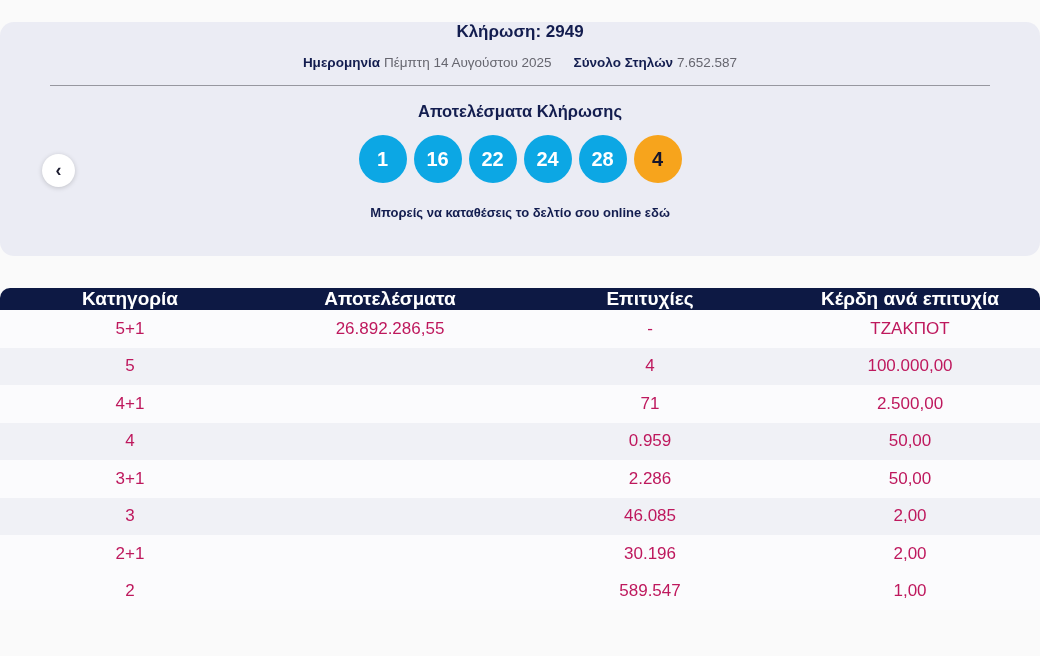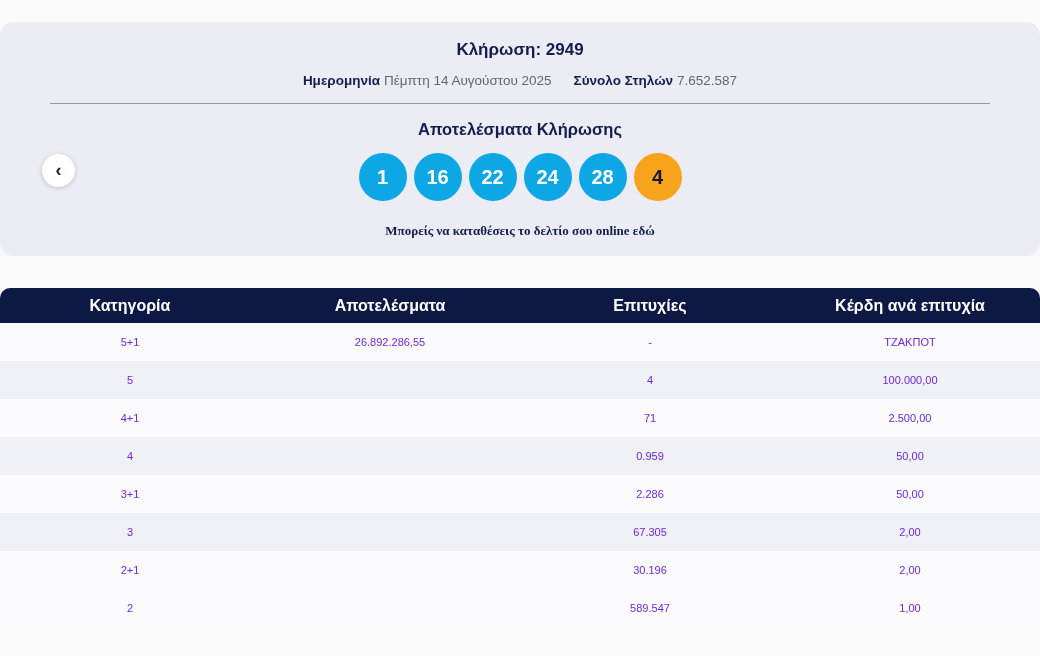--- a/index.html
+++ b/index.html
@@ -23,21 +23,20 @@
   .panel {
     position: relative;
     margin-top: 22px;
     height: 234px;
     background: var(--panel-bg);
     border-radius: 14px;
     text-align: center;
   }
   .draw-title {
     margin: 0;
-    padding-top: 18px;
     font-size: 17px;
     font-weight: bold;
     color: var(--navy);
   }
   .meta {
     margin-top: 13px;
     font-size: 13.5px;
     line-height: 16px;
   }
   .meta-label { font-weight: bold; color: var(--navy); }
@@ -76,21 +75,20 @@
     color: #16162c;
   }
   .online-link {
     display: block;
     margin-top: 22px;
     font-size: 13px;
     font-weight: bold;
     color: var(--navy);
     text-decoration: none;
     cursor: pointer;
-    font-family: Liberation Serif, serif;
   }
   .prev-btn {
     position: absolute;
     left: 42px; top: 132px;
     width: 33px; height: 33px;
     border-radius: 50%;
     background: #ffffff;
     border: none;
     box-shadow: 0 1px 5px rgba(0,0,0,0.18);
     cursor: pointer;
@@ -109,34 +107,34 @@
   table.prize-table {
     margin-top: 32px;
     width: 100%;
     border-collapse: separate;
     border-spacing: 0;
     table-layout: fixed;
   }
   .prize-table thead th {
     background: var(--table-header-bg);
     color: #ffffff;
-    font-size: 16px;
-    font-weight: bold;
-    height: 35px;
+    font-size: 19px;
+    font-weight: bold;
+    height: 22px;
     text-align: center;
     padding: 0;
   }
   .prize-table thead th:first-child { border-top-left-radius: 10px; }
   .prize-table thead th:last-child { border-top-right-radius: 10px; }
   .prize-table tbody td {
     height: 37.5px;
-    font-size: 11px;
-    color: #6d28d9;
+    font-size: 17px;
+    color: #be185d;
     text-align: center;
-    padding: 13px;
+    padding: 0;
   }
   .prize-table tbody tr.odd { background: var(--row-odd); }
   .prize-table tbody tr.even { background: var(--row-even); }
 </style>
 </head>
 <body>
 
 <section class="panel">
   <button class="prev-btn">
     <span class="chevron">‹</span>
@@ -194,21 +192,21 @@
       </tr>
       <tr class="odd">
         <td>3+1</td>
         <td></td>
         <td>2.286</td>
         <td>50,00</td>
       </tr>
       <tr class="even">
         <td>3</td>
         <td></td>
-        <td>67.305</td>
+        <td>46.085</td>
         <td>2,00</td>
       </tr>
       <tr class="odd">
         <td>2+1</td>
         <td></td>
         <td>30.196</td>
         <td>2,00</td>
       </tr>
       <tr class="odd">
         <td>2</td>

